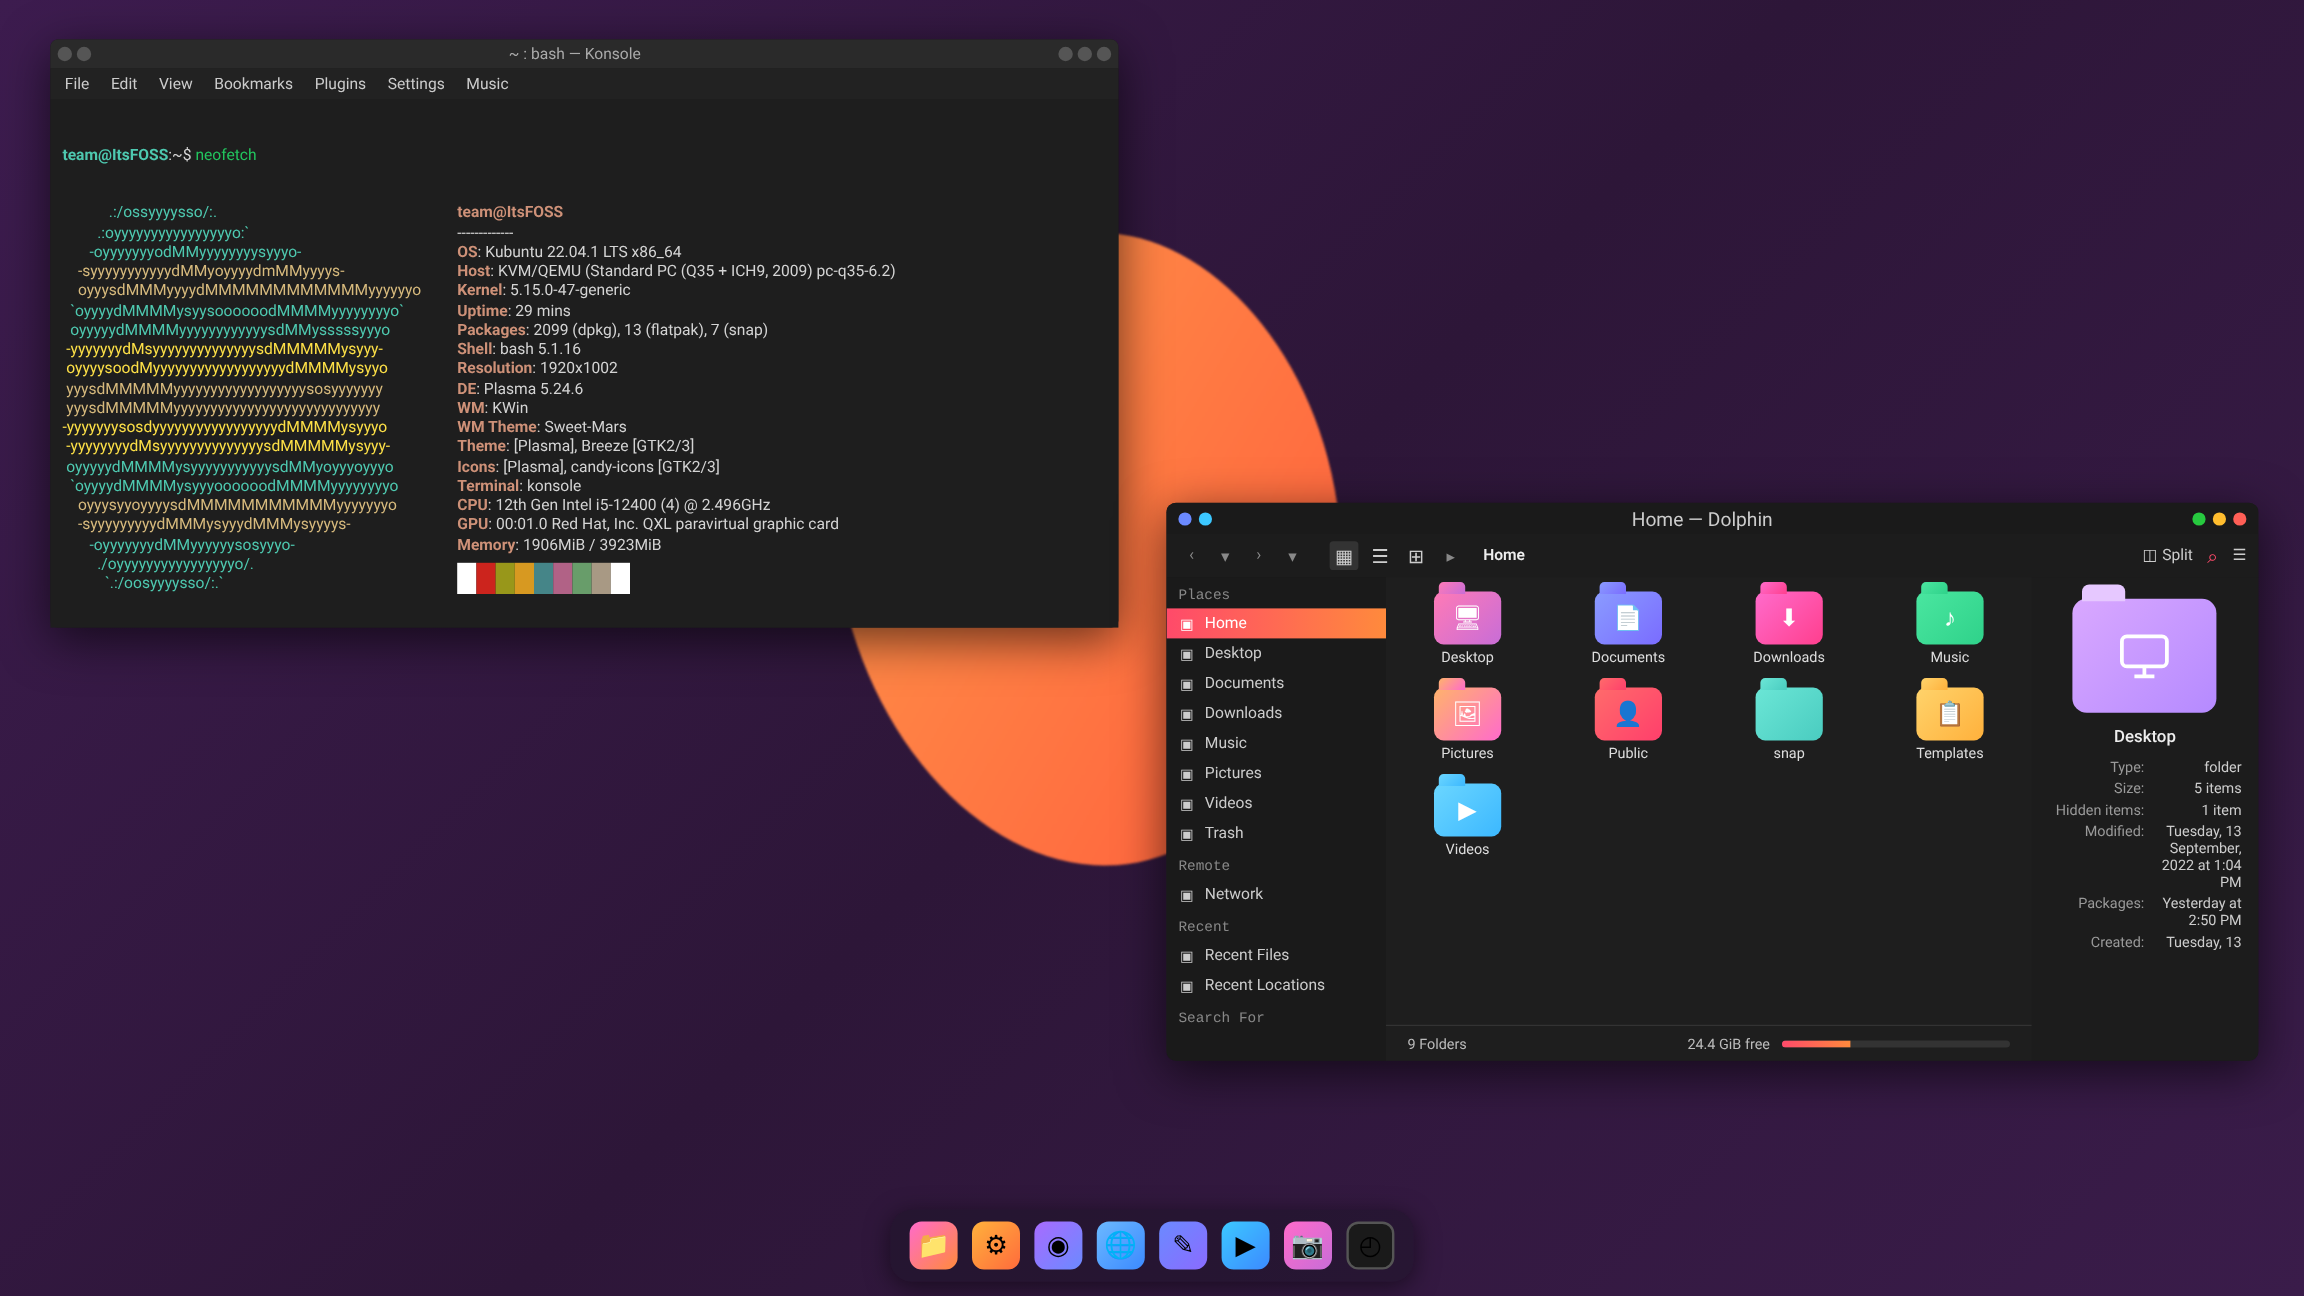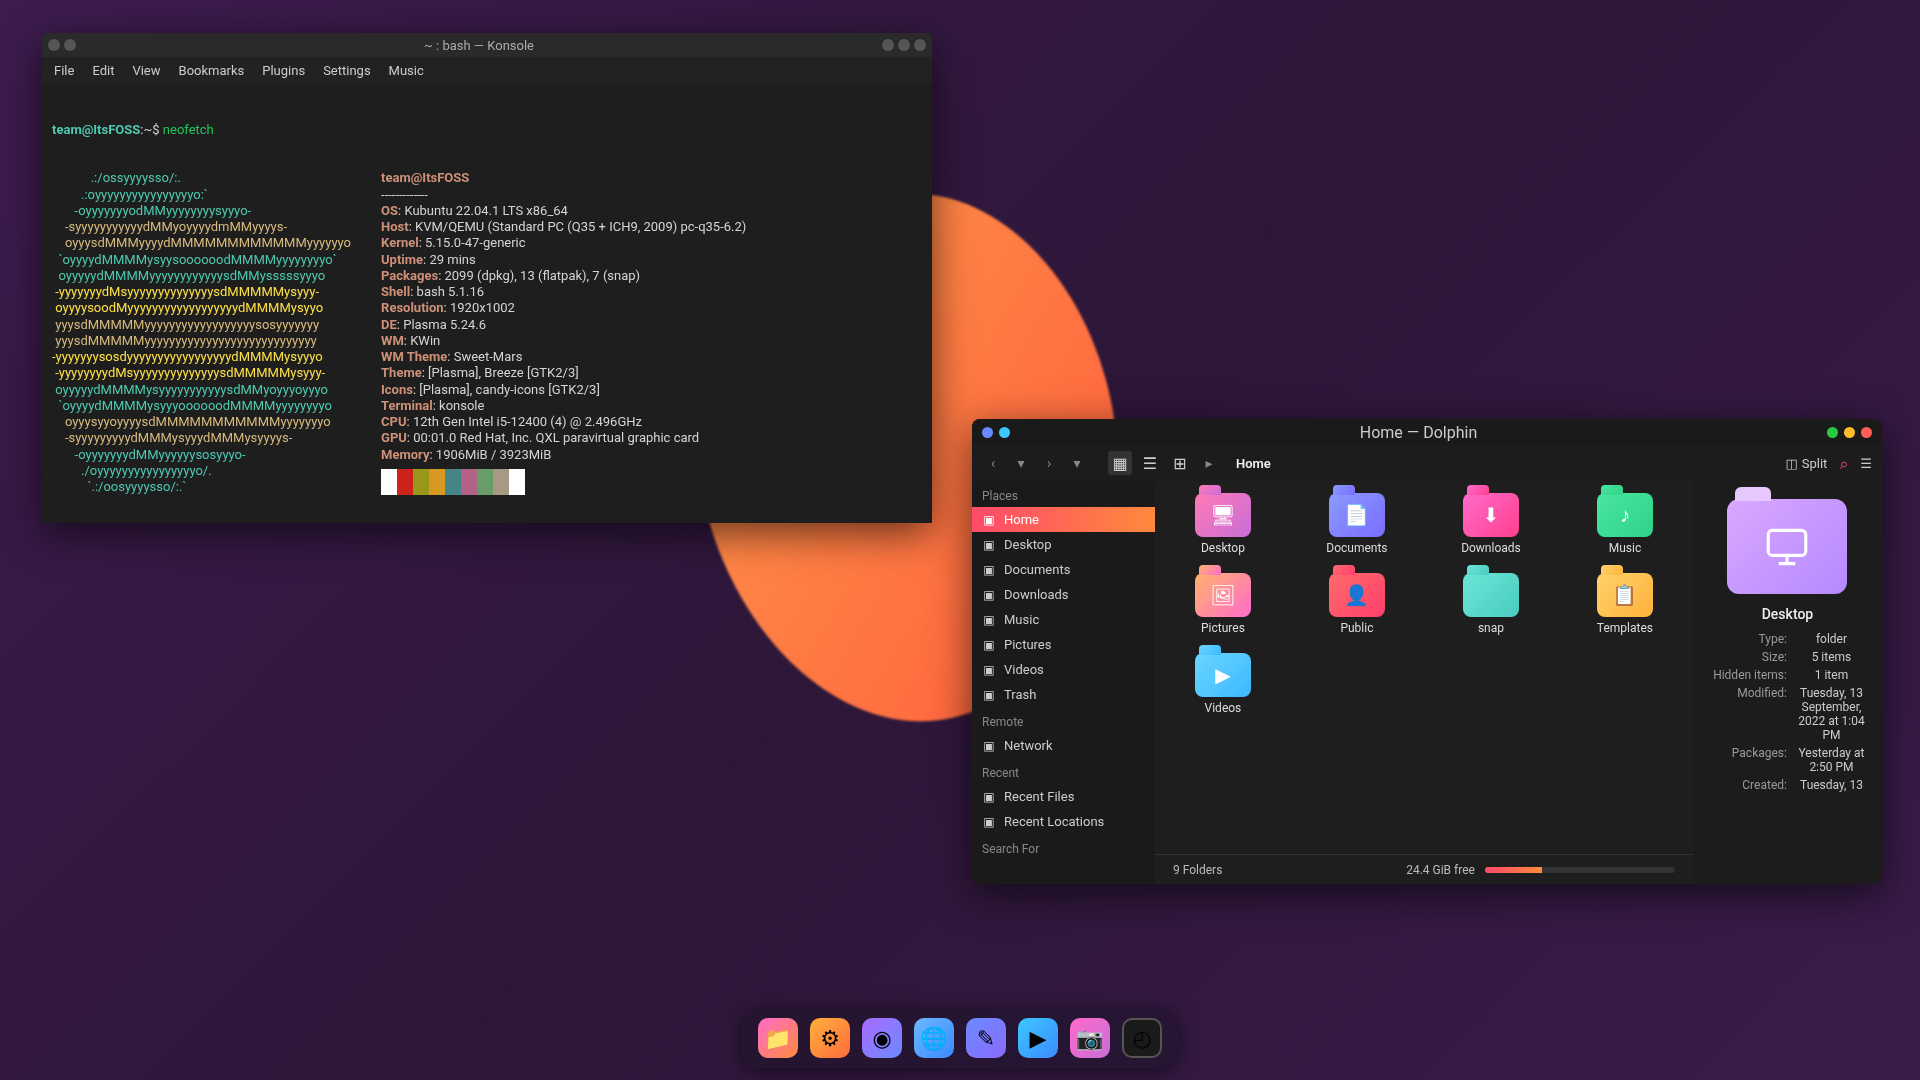--- a/index.html
+++ b/index.html
@@ -93,21 +93,21 @@
   .nav-btn { width:22px; height:22px; color:#888; display:flex; align-items:center; justify-content:center; font-size:14px;}
   .view-btn { width:24px; height:24px; color:#ccc; display:flex; align-items:center; justify-content:center; }
   .view-btn.active { background:#333; border-radius:3px; }
   .crumb { color:#eee; font-size:13px; font-weight:600; margin-left:10px;}
   .tool-right { display:flex; align-items:center; gap:12px; color:#ccc; font-size:13px;}
   .tool-right .split { display:flex; align-items:center; gap:4px; }
   .tool-right .search { color:#ff4a6a; font-size:16px;}
   .hamburger { color:#ccc; }
   .dolphin .body { flex:1; display:flex; min-height:0; }
   .sidebar { width:184px; background:#1a1a1a; display:flex; flex-direction:column; font-size:13px; color:#ccc; overflow:hidden;}
-  .sb-head { color:#888; font-size:12px; padding:8px 10px 4px 10px; }
+  .sb-head { color:#888; font-size:12px; padding:8px 10px 4px 10px;font-family:Liberation Mono, monospace; }
   .sb-item { display:flex; align-items:center; gap:8px; padding:4px 10px; height:25px;}
   .sb-item.active { background:linear-gradient(90deg,#ff4a6a,#ff8a3c); color:#fff; }
   .sb-ico { width:14px; height:14px; display:inline-flex; align-items:center; justify-content:center; font-size:12px; }
   .main { flex:1; background:#1e1e1e; position:relative; padding:12px 8px; }
   .grid { display:grid; grid-template-columns:repeat(4,120px); gap:18px 14px; justify-content:start; }
   .file { display:flex; flex-direction:column; align-items:center; gap:4px; font-size:12px; color:#ddd;}
   .ficon { width:56px; height:44px; border-radius:8px; position:relative; }
   .ficon::before { content:""; position:absolute; top:-8px; left:4px; width:22px; height:10px; border-radius:4px 4px 0 0; background:inherit; }
   .inner-ico { position:absolute; inset:0; display:flex; align-items:center; justify-content:center; color:#fff; font-size:20px;}
   .fc-pink  { background:linear-gradient(135deg,#ff7ab6,#c86dd7);}
@@ -119,21 +119,21 @@
   .fc-teal  { background:linear-gradient(135deg,#6be6d6,#4accc0);}
   .fc-yel   { background:linear-gradient(135deg,#ffd36b,#ffb13c);}
   .fc-cyan  { background:linear-gradient(135deg,#6bd6ff,#3cb8ff);}
   .details { width:190px; background:#1c1c1c; color:#ccc; font-size:12px; padding:18px 14px 8px 14px; display:flex; flex-direction:column; align-items:center;}
   .details .big { width:120px; height:95px; border-radius:12px; background:linear-gradient(135deg,#d9a8ff,#b58aff); position:relative; display:flex; align-items:center; justify-content:center;}
   .details .big::before{content:"";position:absolute;top:-12px;left:8px;width:36px;height:14px;border-radius:6px 6px 0 0;background:#e6c8ff;}
   .details .big svg{ width:50px; height:50px; }
   .details .name { margin:12px 0 10px 0; font-size:14px; color:#eee; font-weight:500;}
   .meta-row { display:flex; justify-content:space-between; width:100%; margin-bottom:4px; gap:8px;}
   .meta-row .k { color:#999; text-align:right; flex:0 0 80px;}
-  .meta-row .v { flex:1; text-align:center; }
+  .meta-row .v { flex:1; text-align:right; }
   .statusbar { position:absolute; bottom:0; left:0; right:0; height:30px; display:flex; align-items:center; justify-content:space-between; padding:0 18px; color:#bbb; font-size:12px; border-top:1px solid #333;}
   .disk-wrap { display:flex; align-items:center; gap:10px; }
   .disk-bar { width:190px; height:6px; background:#333; border-radius:3px; position:relative; overflow:hidden;}
   .disk-bar .fill { position:absolute; left:0; top:0; bottom:0; width:30%; background:linear-gradient(90deg,#ff4a6a,#ff8a3c);}
 
   
   .dock {
     position:absolute; bottom:12px; left:50%; transform:translateX(-50%);
     display:flex; gap:12px; padding:10px 16px;
     background:rgba(30,20,40,.55); border-radius:18px;

